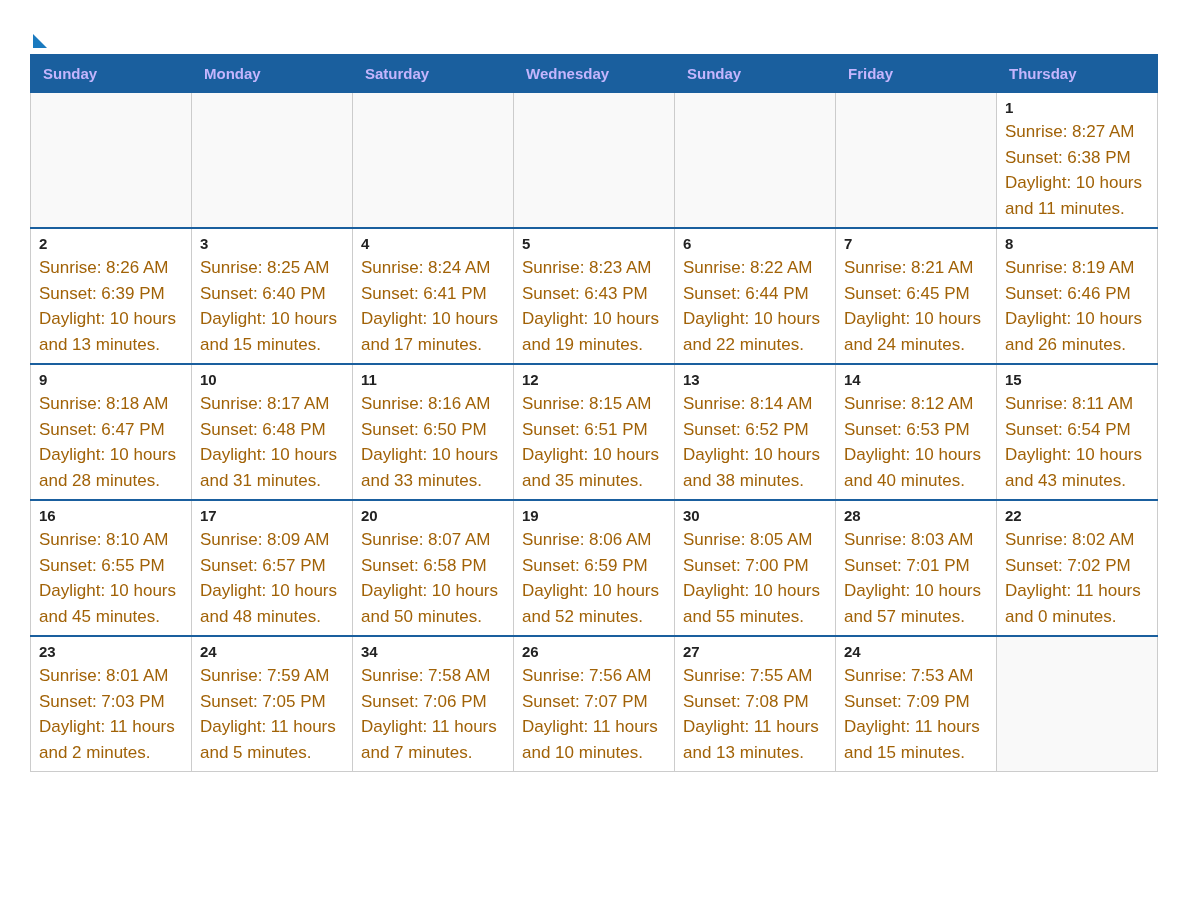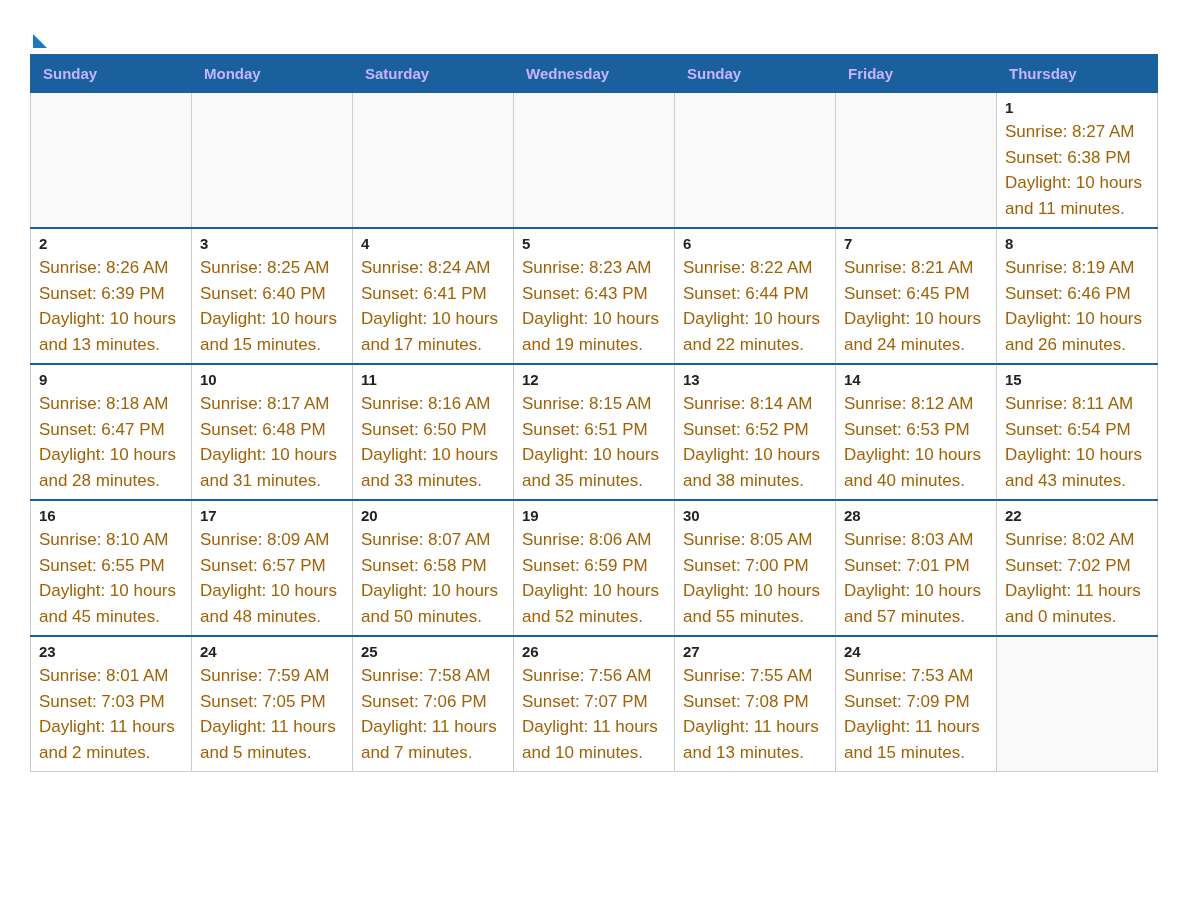--- a/index.html
+++ b/index.html
@@ -238,21 +238,21 @@
       <tr class="row-divider">
         <td>
           <span class="day-number">23</span>
           <div class="day-info">Sunrise: 8:01 AM<br>Sunset: 7:03 PM<br>Daylight: 11 hours and 2 minutes.</div>
         </td>
         <td>
           <span class="day-number">24</span>
           <div class="day-info">Sunrise: 7:59 AM<br>Sunset: 7:05 PM<br>Daylight: 11 hours and 5 minutes.</div>
         </td>
         <td>
-          <span class="day-number">25</span>
+          <span class="day-number">34</span>
           <div class="day-info">Sunrise: 7:58 AM<br>Sunset: 7:06 PM<br>Daylight: 11 hours and 7 minutes.</div>
         </td>
         <td>
           <span class="day-number">26</span>
           <div class="day-info">Sunrise: 7:56 AM<br>Sunset: 7:07 PM<br>Daylight: 11 hours and 10 minutes.</div>
         </td>
         <td>
           <span class="day-number">27</span>
           <div class="day-info">Sunrise: 7:55 AM<br>Sunset: 7:08 PM<br>Daylight: 11 hours and 13 minutes.</div>
         </td>

